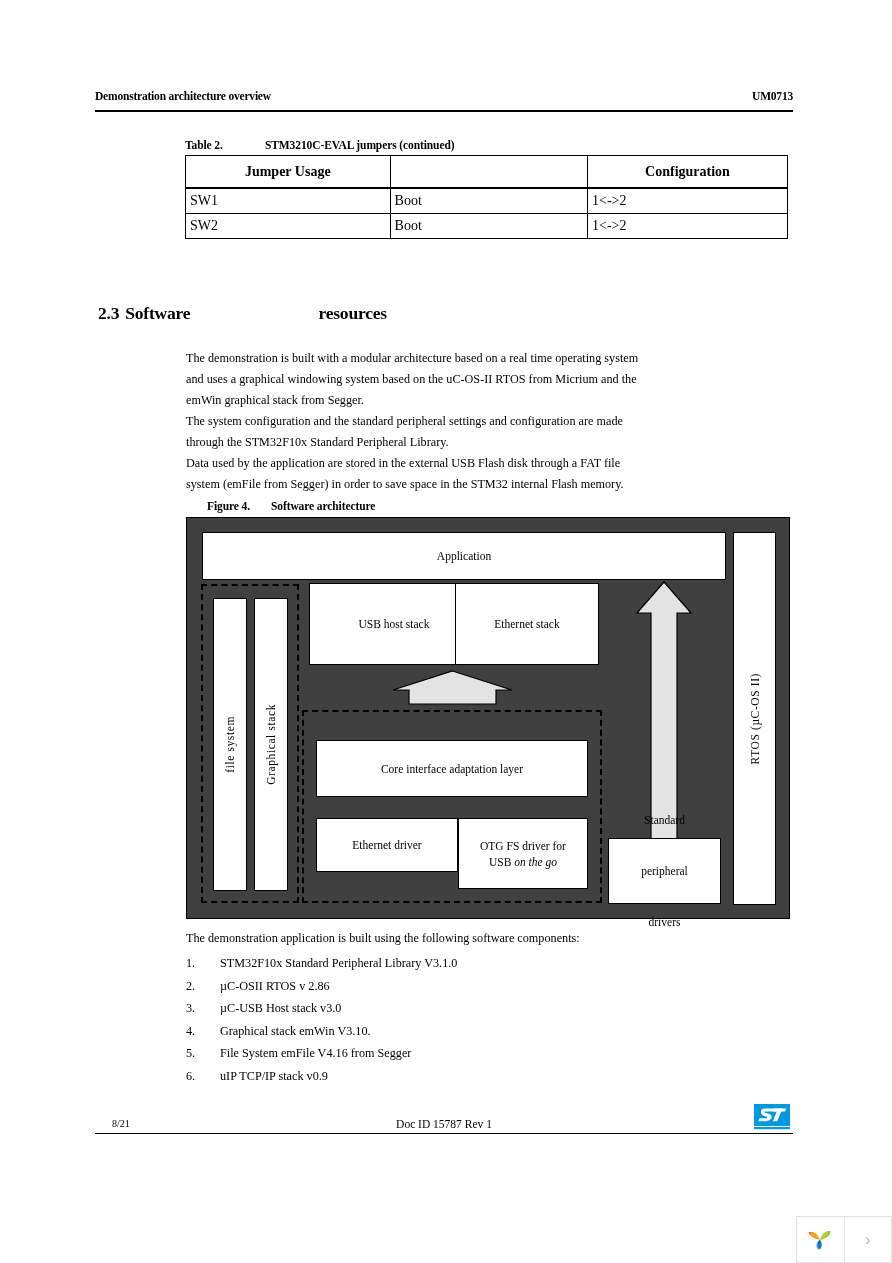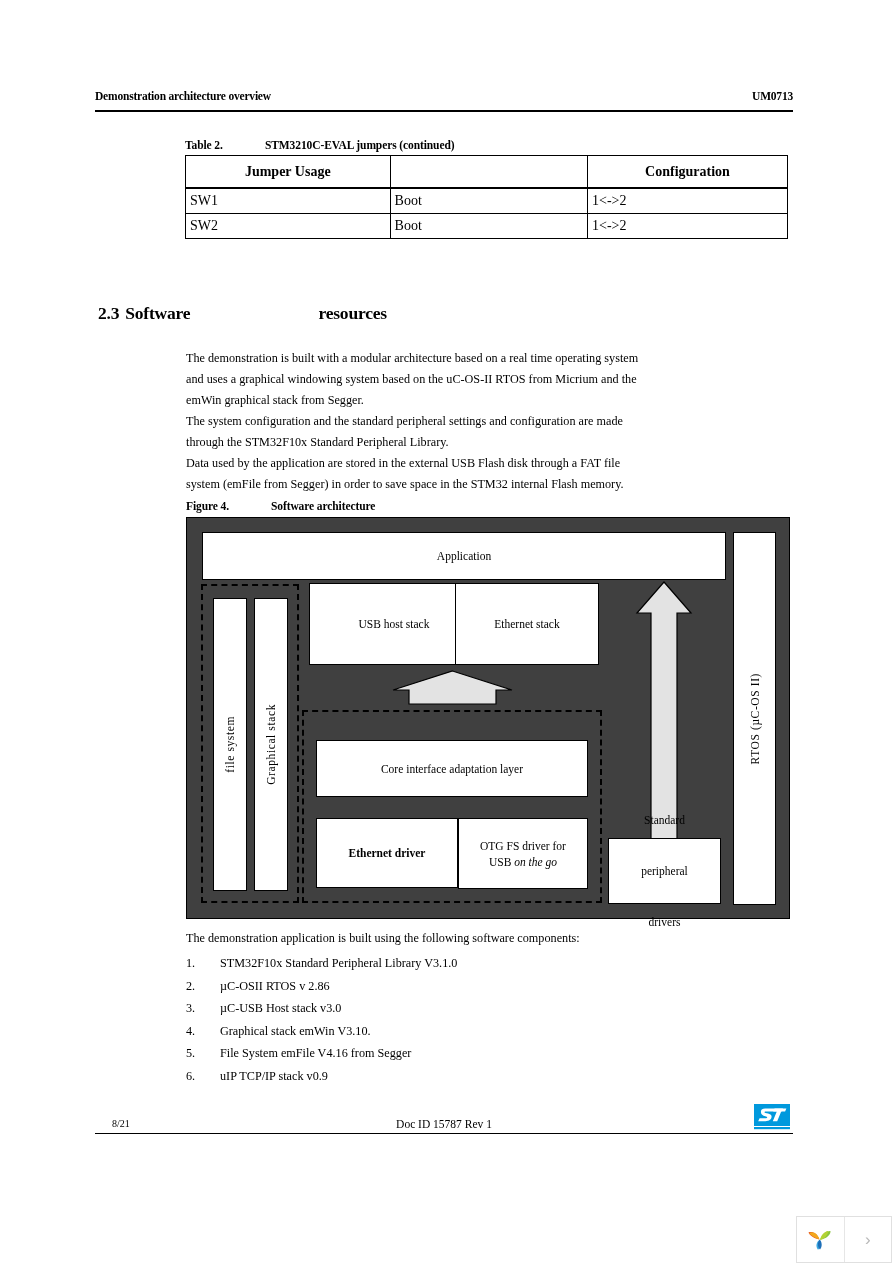--- a/index.html
+++ b/index.html
@@ -111,21 +111,21 @@
   
   .figure-caption {
     position: absolute;
     left: 186px;
     top: 500px;
     font-weight: bold;
     font-size: 11.5px;
     letter-spacing: -0.1px;
     white-space: nowrap;
   }
-  .figure-caption .fc-num { display: inline-block; width: 85px; }
+  .figure-caption .fc-num { display: inline-block; width: 85px; text-align: center; }
 
   
   #figure {
     position: absolute;
     left: 186px;
     top: 517px;
     width: 604px;
     height: 402px;
     border: 1px solid #000;
     box-sizing: border-box;
@@ -329,21 +329,21 @@
     <svg style="position:absolute; left:203px; top:151px; width:125px; height:37px;" viewBox="0 0 125 37">
       <polygon class="arrow-fill" points="62.5,2 122,21 106,21 106,35 19,35 19,21 3,21"></polygon>
     </svg>
 
     <div class="dashbox" style="left:115px; top:192px; width:300px; height:193px;"></div>
 
     <div class="fbox" style="left:129px; top:222px; width:272px; height:57px;">
       <span>Core interface adaptation layer</span>
     </div>
 
-    <div class="fbox" style="left:129px; top:300px; width:142px; height:70px;font-weight:bold;">
+    <div class="fbox" style="left:129px; top:300px; width:142px; height:54px;">
       <span>Ethernet driver</span>
     </div>
 
     <div class="fbox" style="left:271px; top:300px; width:130px; height:71px;">
       <span>
         <span>OTG FS driver for</span><br>
         <span>USB </span><i>on the go</i>
       </span>
     </div>
 

